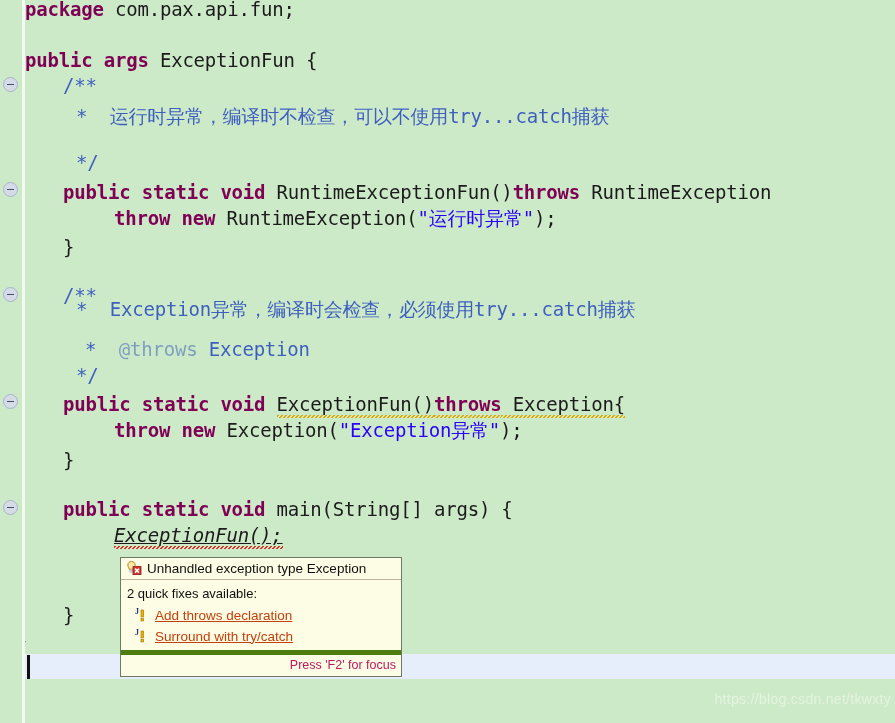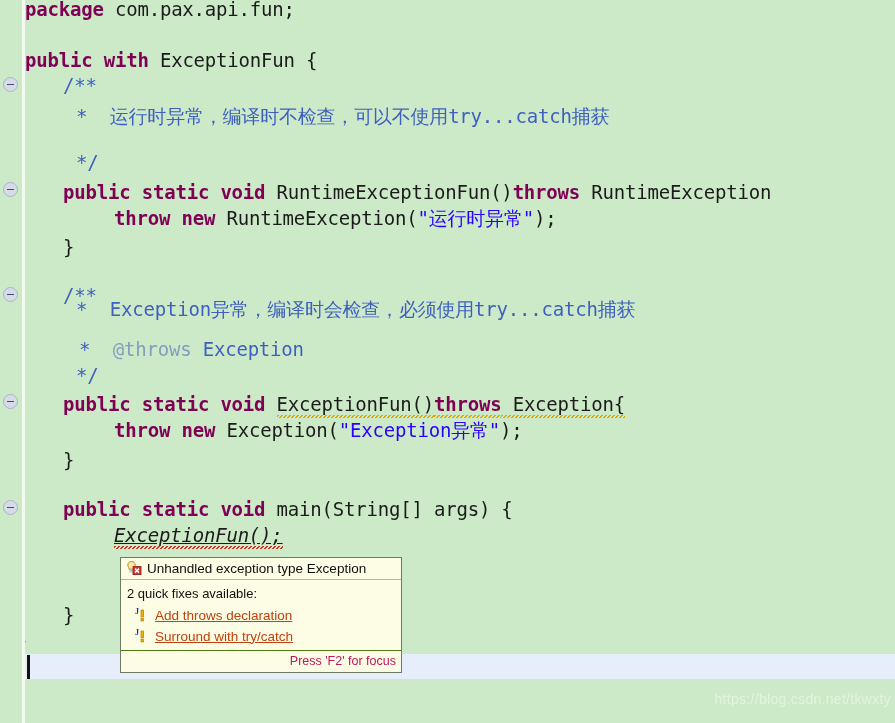--- a/index.html
+++ b/index.html
@@ -143,21 +143,21 @@
     overflow: hidden;
   }
   .tt-icon-err {
     position: relative;
     flex: 0 0 auto;
     width: 16px;
     height: 16px;
   }
   #tt-body {
     padding: 6px 6px 5px 6px;
-    border-bottom: 1px solid #4d7c0f;
+    border-bottom: 5px solid #4d7c0f;
   }
   #tt-count {
     font-size: 13px;
     color: #101010;
     margin-bottom: 6px;
   }
   .tt-fix {
     display: flex;
     align-items: center;
     gap: 6px;
@@ -202,35 +202,35 @@
 
 <div id="screen">
 
   <div id="code">
 
     <div class="hl-row" style="top:654px;"></div>
     <div class="caret" style="left:27px; top:655px;"></div>
 
     <div class="line" style="top:-3px;"><span class="kw">package</span><span class="plain"> </span><span class="plain">com.pax.api.fun;</span></div>
 
-    <div class="line" style="top:48px;"><span class="kw">public</span><span class="plain"> </span><span class="kw">with</span><span class="plain"> </span><span class="plain">ExceptionFun {</span></div>
+    <div class="line" style="top:48px;"><span class="kw">public</span><span class="plain"> </span><span class="kw">args</span><span class="plain"> </span><span class="plain">ExceptionFun {</span></div>
 
     <div class="line" style="top:73px; left:63px;"><span class="cmt">/**</span></div>
     <div class="line" style="top:104px; left:76px;"><span class="cmt">*</span><span class="plain">  </span><span class="cmt">运行时异常，编译时不检查，可以不使用try...catch捕获</span></div>
     <div class="line" style="top:150px; left:76px;"><span class="cmt">*/</span></div>
 
     <div class="line" style="top:180px; left:63px;"><span class="kw">public</span><span class="plain"> </span><span class="kw">static</span><span class="plain"> </span><span class="kw">void</span><span class="plain"> </span><span class="plain">RuntimeExceptionFun()</span><span class="kw">throws</span><span class="plain"> </span><span class="plain">RuntimeException</span></div>
 
     <div class="line" style="top:206px; left:114px;"><span class="kw">throw</span><span class="plain"> </span><span class="kw">new</span><span class="plain"> </span><span class="plain">RuntimeException(</span><span class="str">"运行时异常"</span><span class="plain">);</span></div>
 
     <div class="line" style="top:235px; left:63px;"><span class="plain">}</span></div>
 
     <div class="line" style="top:283px; left:63px;"><span class="cmt">/**</span></div>
     <div class="line" style="top:297px; left:76px;"><span class="cmt">*</span><span class="plain">  </span><span class="cmt">Exception异常，编译时会检查，必须使用try...catch捕获</span></div>
-    <div class="line" style="top:337px; left:79px;"><span class="cmt">*</span><span class="plain">  </span><span class="cmtd">@throws</span><span class="plain"> </span><span class="cmt">Exception</span></div>
+    <div class="line" style="top:337px; left:85px;"><span class="cmt">*</span><span class="plain">  </span><span class="cmtd">@throws</span><span class="plain"> </span><span class="cmt">Exception</span></div>
     <div class="line" style="top:363px; left:76px;"><span class="cmt">*/</span></div>
 
     <div class="line" style="top:392px; left:63px;"><span class="kw">public</span><span class="plain"> </span><span class="kw">static</span><span class="plain"> </span><span class="kw">void</span><span class="plain"> </span><span class="plain sq-yellow">ExceptionFun()</span><span class="kw sq-yellow">throws</span><span class="plain sq-yellow"> </span><span class="plain sq-yellow">Exception{</span></div>
 
     <div class="line" style="top:418px; left:114px;"><span class="kw">throw</span><span class="plain"> </span><span class="kw">new</span><span class="plain"> </span><span class="plain">Exception(</span><span class="str">"Exception异常"</span><span class="plain">);</span></div>
 
     <div class="line" style="top:448px; left:63px;"><span class="plain">}</span></div>
 
     <div class="line" style="top:497px; left:63px;"><span class="kw">public</span><span class="plain"> </span><span class="kw">static</span><span class="plain"> </span><span class="kw">void</span><span class="plain"> </span><span class="plain">main(String[] args) {</span></div>
 

